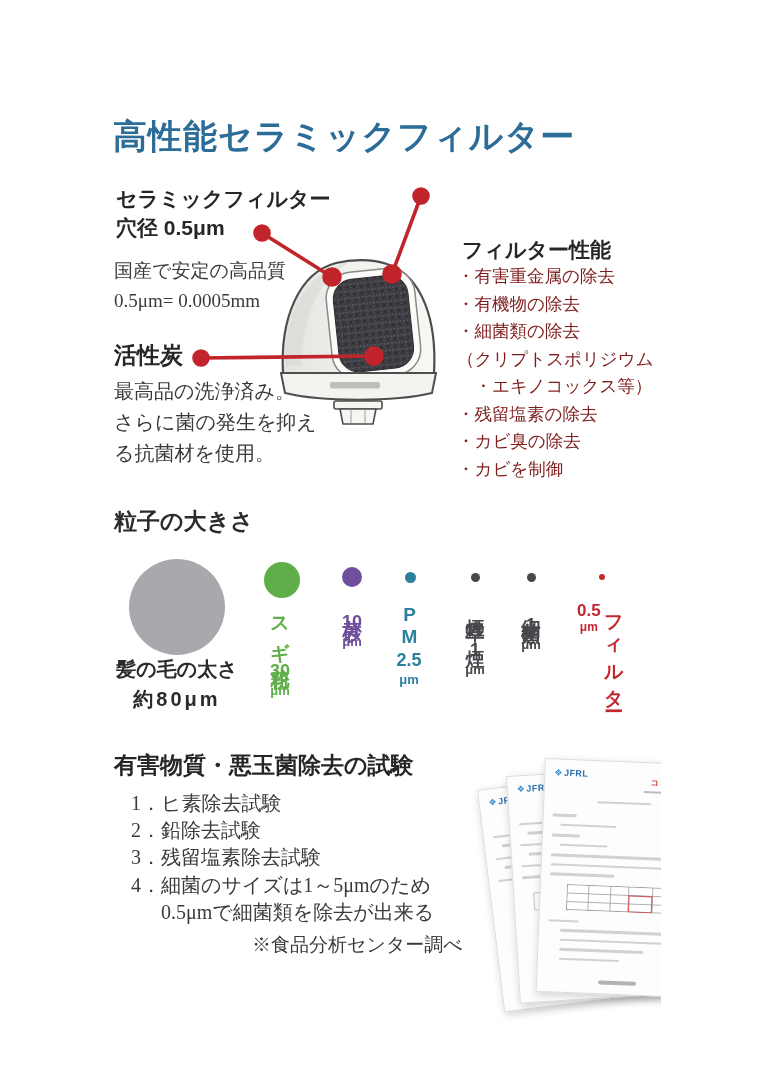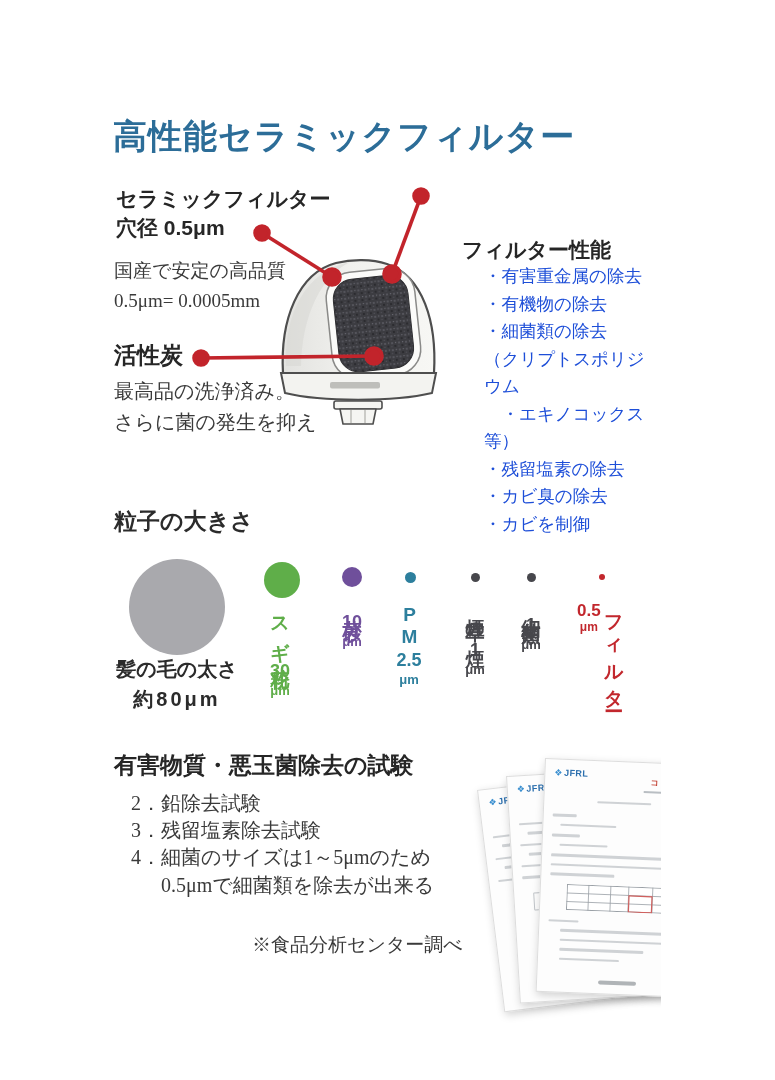--- a/index.html
+++ b/index.html
@@ -12,21 +12,21 @@
     position:absolute; left:113px; top:114px;
     font-family:"Liberation Serif","DejaVu Serif",serif;
     font-weight:700; font-size:34px; letter-spacing:1px; color:#2c6d98;
   }
   .callout { position:absolute; font-weight:700; color:#262626; font-size:21px; line-height:29px; }
   .mincho { font-family:"Liberation Serif","DejaVu Serif",serif; color:#3a3a3a; }
   .quality { position:absolute; left:114px; top:256px; font-size:19px; line-height:30px; }
   .carbon-title { position:absolute; left:114px; top:340px; font-weight:700; font-size:23px; color:#262626; }
   .carbon-text { position:absolute; left:114px; top:376px; font-size:20px; line-height:31px; }
   .perf-title { position:absolute; left:462px; top:236px; font-weight:700; font-size:21px; color:#262626; }
-  .perf-list { position:absolute; left:484px; top:263px; font-size:17.5px; line-height:27.5px; color:#1d4ed8; }
+  .perf-list { position:absolute; left:457px; top:263px; font-size:17.5px; line-height:27.5px; color:#7f1d1d; }
   
   .p-heading { position:absolute; left:114px; top:506px; font-weight:700; font-size:23px; color:#2b2b2b; }
   .p-sub { position:absolute; left:260px; top:513px; font-size:17px; color:#424242; }
   .pdot { position:absolute; border-radius:50%; }
   .dot-hair { left:129px; top:559px; width:96px; height:96px; background:#a9a9ad; }
   .dot-green { left:264px; top:562px; width:36px; height:36px; background:#5fae49; }
   .dot-purple { left:342px; top:567px; width:20px; height:20px; background:#6f4f9b; }
   .dot-teal { left:405px; top:572px; width:11px; height:11px; background:#2d7f9d; }
   .dot-dark1 { left:471px; top:573px; width:9px; height:9px; background:#47474c; }
   .dot-dark2 { left:527px; top:573px; width:9px; height:9px; background:#47474c; }
@@ -82,20 +82,21 @@
 
   <div class="quality mincho">
     <div>国産で安定の高品質</div>
     <div>0.5μm= 0.0005mm</div>
   </div>
 
   <div class="carbon-title">活性炭</div>
   <div class="carbon-text mincho">
     <div>最高品の洗浄済み。</div>
     <div>さらに菌の発生を抑え</div>
+    <div>る抗菌材を使用。</div>
   </div>
 
   <div class="perf-title">フィルター性能</div>
   <div class="perf-list mincho">
     <div>・有害重金属の除去</div>
     <div>・有機物の除去</div>
     <div>・細菌類の除去</div>
     <div>（クリプトスポリジウム</div>
     <div>　・エキノコックス等）</div>
     <div>・残留塩素の除去</div>
@@ -191,20 +192,21 @@
   <div class="fcol">
     <div class="fval">
       <span class="vnum red" style="font-size:17px;">0.5</span>
       <span class="vunit red" style="font-size:12px;">μm</span>
     </div>
     <span class="vtext red">フィルター</span>
   </div>
 
   <div class="t-heading">有害物質・悪玉菌除去の試験</div>
   <div class="t-list mincho">
+    <div>1．ヒ素除去試験</div>
     <div>2．鉛除去試験</div>
     <div>3．残留塩素除去試験</div>
     <div>4．細菌のサイズは1～5μmのため</div>
     <div class="t-ind">0.5μmで細菌類を除去が出来る</div>
   </div>
   <div class="t-note mincho">※食品分析センター調べ</div>
 
   <div>
     <div class="doc doc-back">
       <div class="doc-head">

